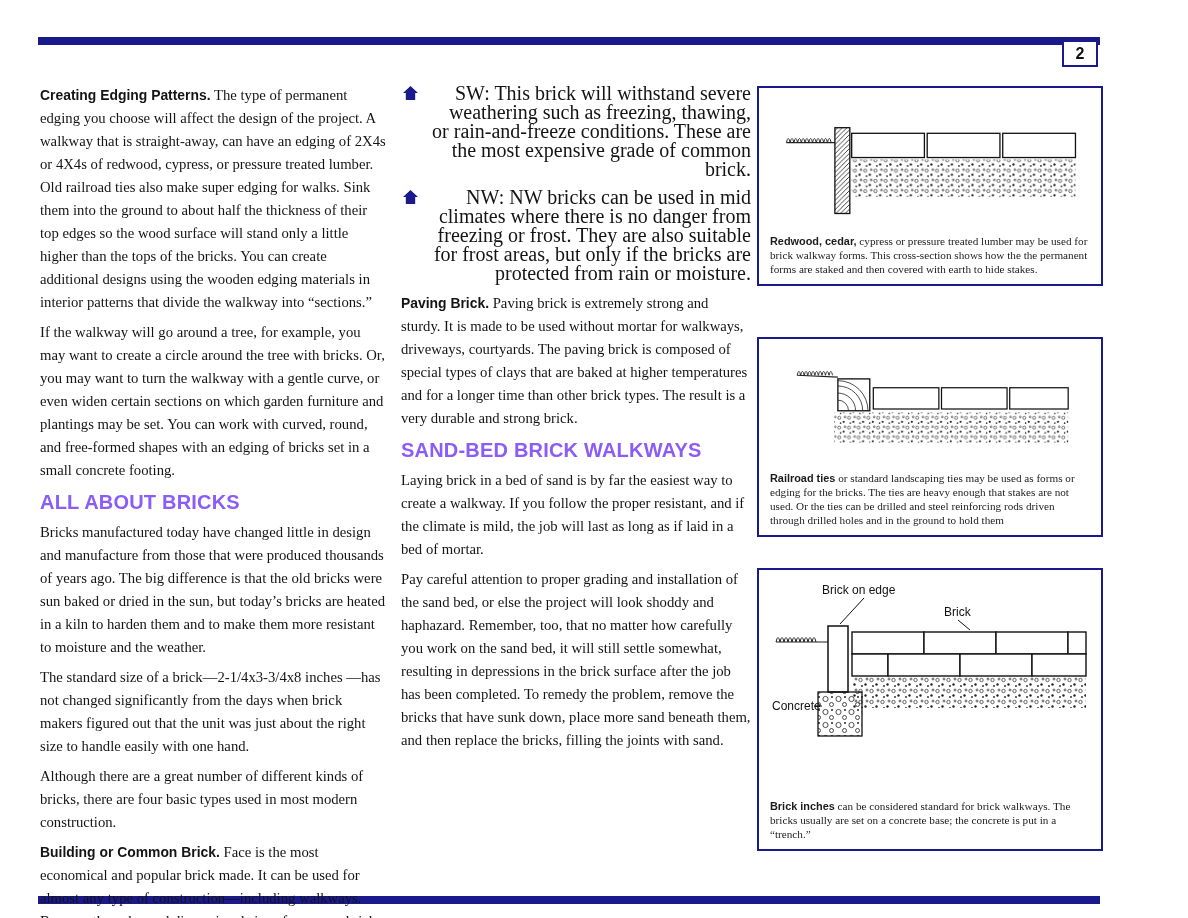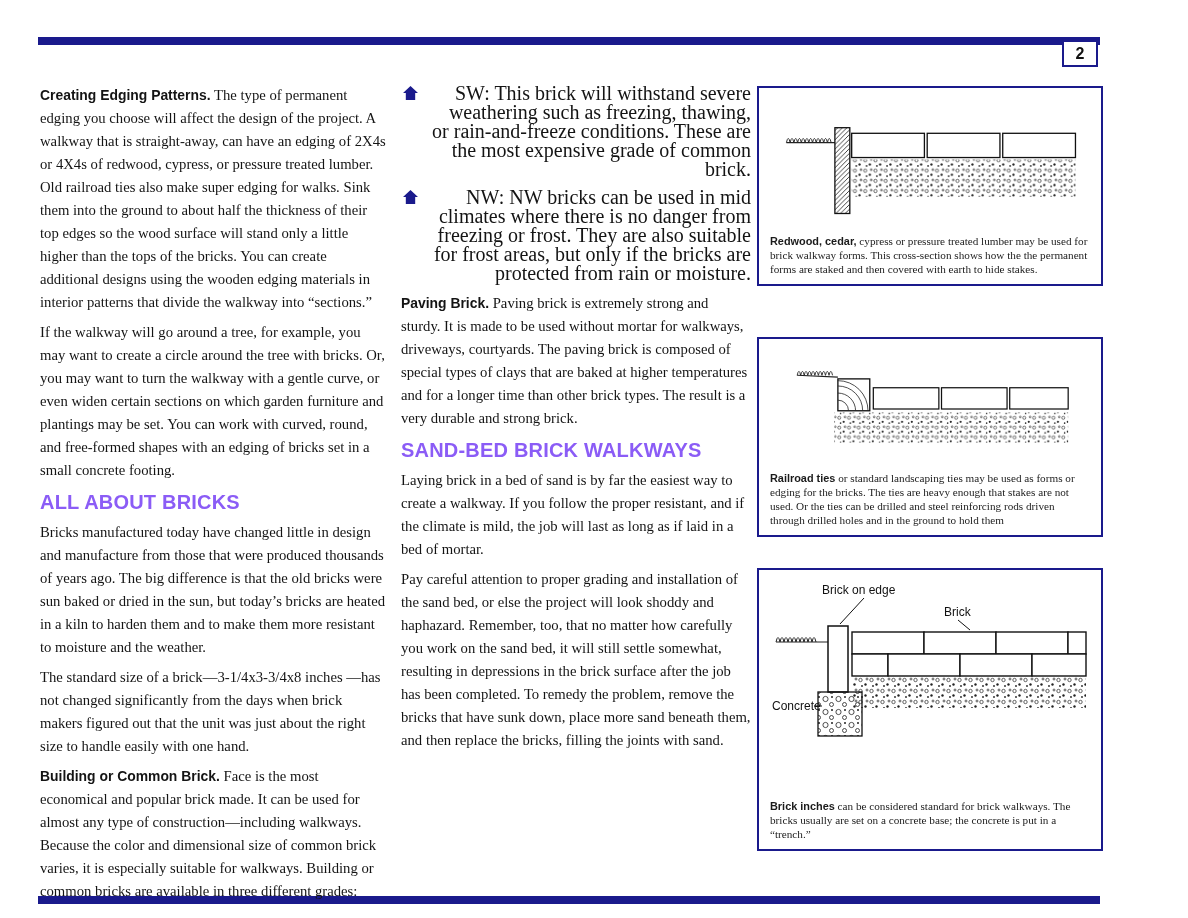--- a/index.html
+++ b/index.html
@@ -57,21 +57,22 @@
 </div>
 
 <div class="col col-left">
   <p class="body">
     <span class="lead">Creating Edging Patterns.</span>
     <span>The type of permanent edging you choose will affect the design of the project.  A walkway that is straight-away, can have an edging of 2X4s or 4X4s of redwood, cypress, or pressure treated lumber. Old railroad ties also make super edging for walks. Sink them into the ground to about half the thickness of their top edges so the wood surface will stand only a little higher than the tops of the bricks.  You can create additional designs using the wooden edging materials in interior patterns that divide the walkway into “sections.”</span>
   </p>
   <p class="body">If the walkway will go around a tree, for example, you may want to create a circle around the tree with bricks.  Or, you may want to turn the walkway with a gentle curve, or even widen certain sections on which garden furniture and plantings may be set.  You can work with curved, round, and free-formed shapes with an edging of bricks set in a small concrete footing.</p>
   <h2 class="bluehead">ALL ABOUT BRICKS</h2>
   <p class="body">Bricks manufactured today have changed little in design and manufacture from those that were produced thousands of years ago.  The big difference is that the old bricks were sun baked or dried in the sun, but today’s bricks are heated in a kiln to harden them and to make them more resistant to moisture and the weather.</p>
-  <p class="body">The standard size of a brick—3-1/4x3-3/4x8 inches —has not changed significantly from the days when brick makers figured out that the unit was just about the right size to handle easily with one hand.</p>
+  <p class="body">The standard size of a brick—2-1/4x3-3/4x8 inches —has not changed significantly from the days when brick makers figured out that the unit was just about the right size to handle easily with one hand.</p>
+  <p class="body">Although there are a great number of different kinds of bricks, there are four basic types used in most modern construction.</p>
   <p class="body">
     <span class="lead">Building or Common Brick.</span>
     <span>Face is the most economical and popular brick made.  It can be used for almost any type of construction—including walkways.  Because the color and dimensional size of common brick varies, it is especially suitable for walkways.  Building or common bricks are available in three different grades:</span>
   </p>
 </div>
 
 <div class="col col-mid">
 
   <div class="bullet">
     <span class="house">

